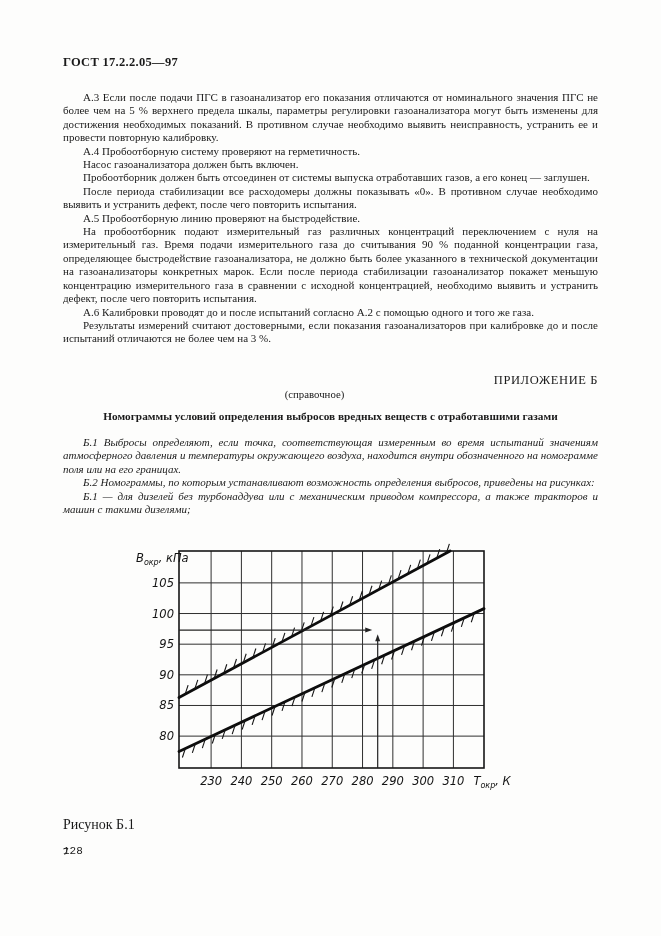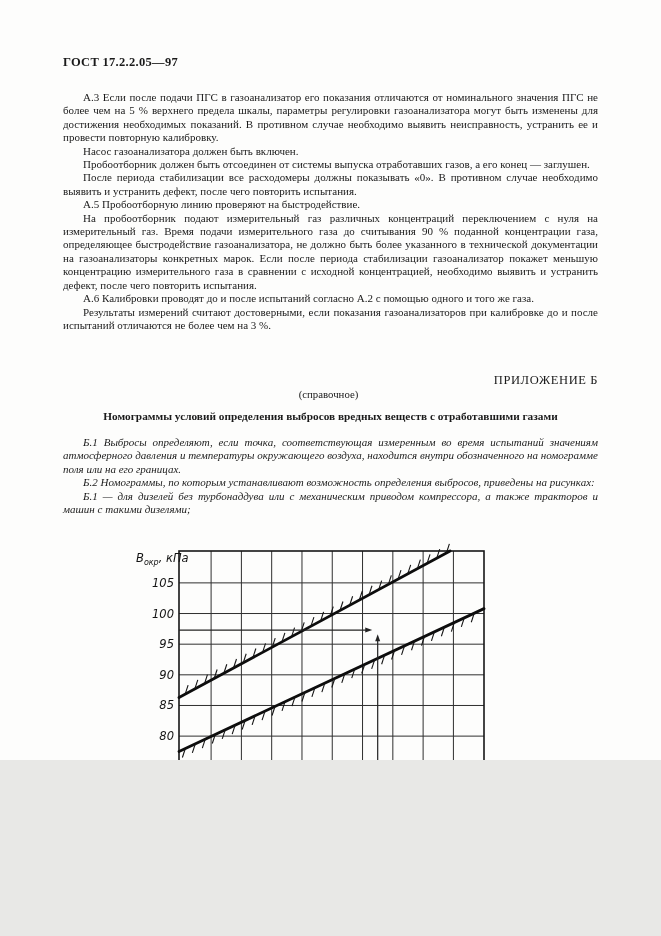--- a/index.html
+++ b/index.html
@@ -1,18 +1,18 @@
 <!DOCTYPE html>
 <html><head>
 <meta charset="utf-8">
 <style>
   html,body{margin:0;padding:0;background:#e8e8e6;}
   .page{
     position:relative;
-    width:661px;height:760px;
+    width:661px;height:936px;
     margin:0 auto;
     background:#fdfdfc;
     overflow:hidden;
     font-family:"Liberation Serif","DejaVu Serif",serif;
     color:#1a1a1a;
   }
   .doc-header{
     position:absolute;left:63px;top:55px;
     font-size:12.5px;font-weight:bold;letter-spacing:.3px;
   }
@@ -24,21 +24,21 @@
     font-size:11px;line-height:13.4px;
     text-align:justify;text-indent:20px;
   }
   .section-a{top:91px;}
   .appendix-paras{top:436px;font-style:italic;}
   .app-title{
     position:absolute;left:63px;width:535px;top:373px;
     text-align:right;font-size:12.5px;letter-spacing:.6px;
   }
   .app-subtitle{
-    position:absolute;left:61px;width:535px;top:388px;
+    position:absolute;left:47px;width:535px;top:388px;
     text-align:center;font-size:10.8px;
   }
   .app-heading{
     position:absolute;left:63px;width:535px;top:410px;
     text-align:center;font-size:11.3px;font-weight:bold;
   }
   .fig-caption{
     position:absolute;left:63px;width:535px;top:817px;
     text-align:left;font-size:14px;
   }
@@ -64,20 +64,21 @@
 </style>
 </head>
 <body>
 
 <div class="page">
 
   <div class="doc-header">ГОСТ 17.2.2.05—97</div>
 
   <div class="textblock section-a">
     <p>А.3 Если после подачи ПГС в газоанализатор его показания отличаются от номинального значения ПГС не более чем на 5 % верхнего предела шкалы, параметры регулировки газоанализатора могут быть изменены для достижения необходимых показаний. В противном случае необходимо выявить неисправность, устранить ее и провести повторную калибровку.</p>
+    <p>А.4 Пробоотборную систему проверяют на герметичность.</p>
     <p>Насос газоанализатора должен быть включен.</p>
     <p>Пробоотборник должен быть отсоединен от системы выпуска отработавших газов, а его конец — заглушен.</p>
     <p>После периода стабилизации все расходомеры должны показывать «0». В противном случае необходимо выявить и устранить дефект, после чего повторить испытания.</p>
     <p>А.5 Пробоотборную линию проверяют на быстродействие.</p>
     <p>На пробоотборник подают измерительный газ различных концентраций переключением с нуля на измерительный газ. Время подачи измерительного газа до считывания 90 % поданной концентрации газа, определяющее быстродействие газоанализатора, не должно быть более указанного в технической документации на газоанализаторы конкретных марок. Если после периода стабилизации газоанализатор покажет меньшую концентрацию измерительного газа в сравнении с исходной концентрацией, необходимо выявить и устранить дефект, после чего повторить испытания.</p>
     <p>А.6 Калибровки проводят до и после испытаний согласно А.2 с помощью одного и того же газа.</p>
     <p>Результаты измерений считают достоверными, если показания газоанализаторов при калибровке до и после испытаний отличаются не более чем на 3 %.</p>
   </div>
 
   <div class="app-title">ПРИЛОЖЕНИЕ Б</div>

